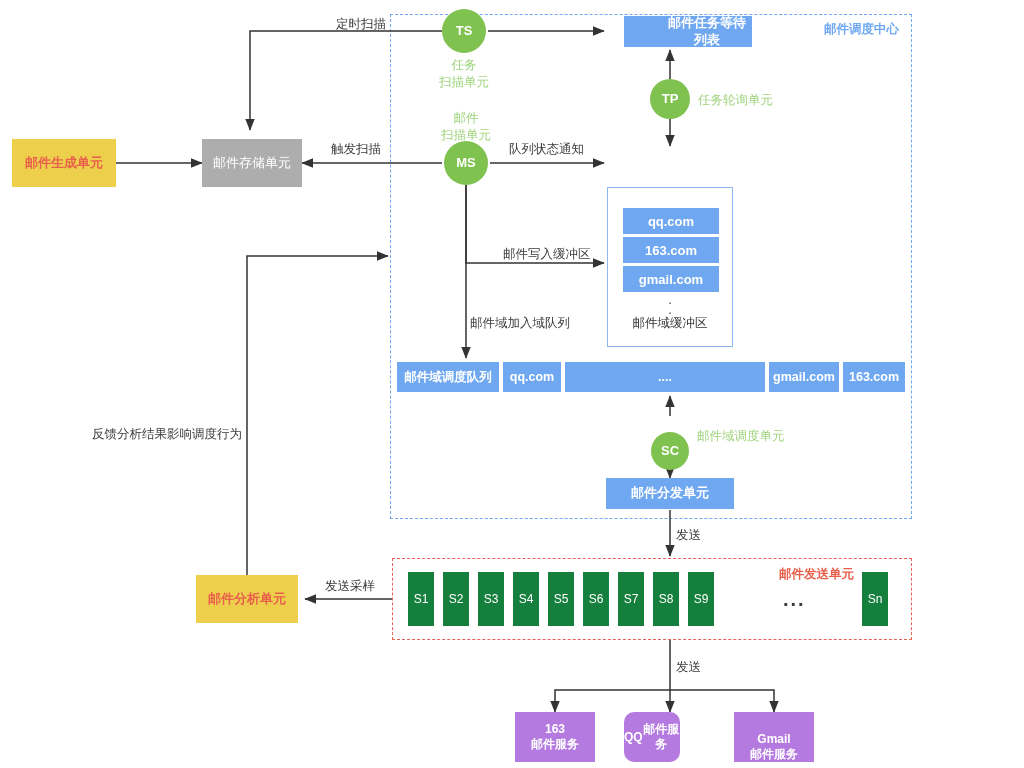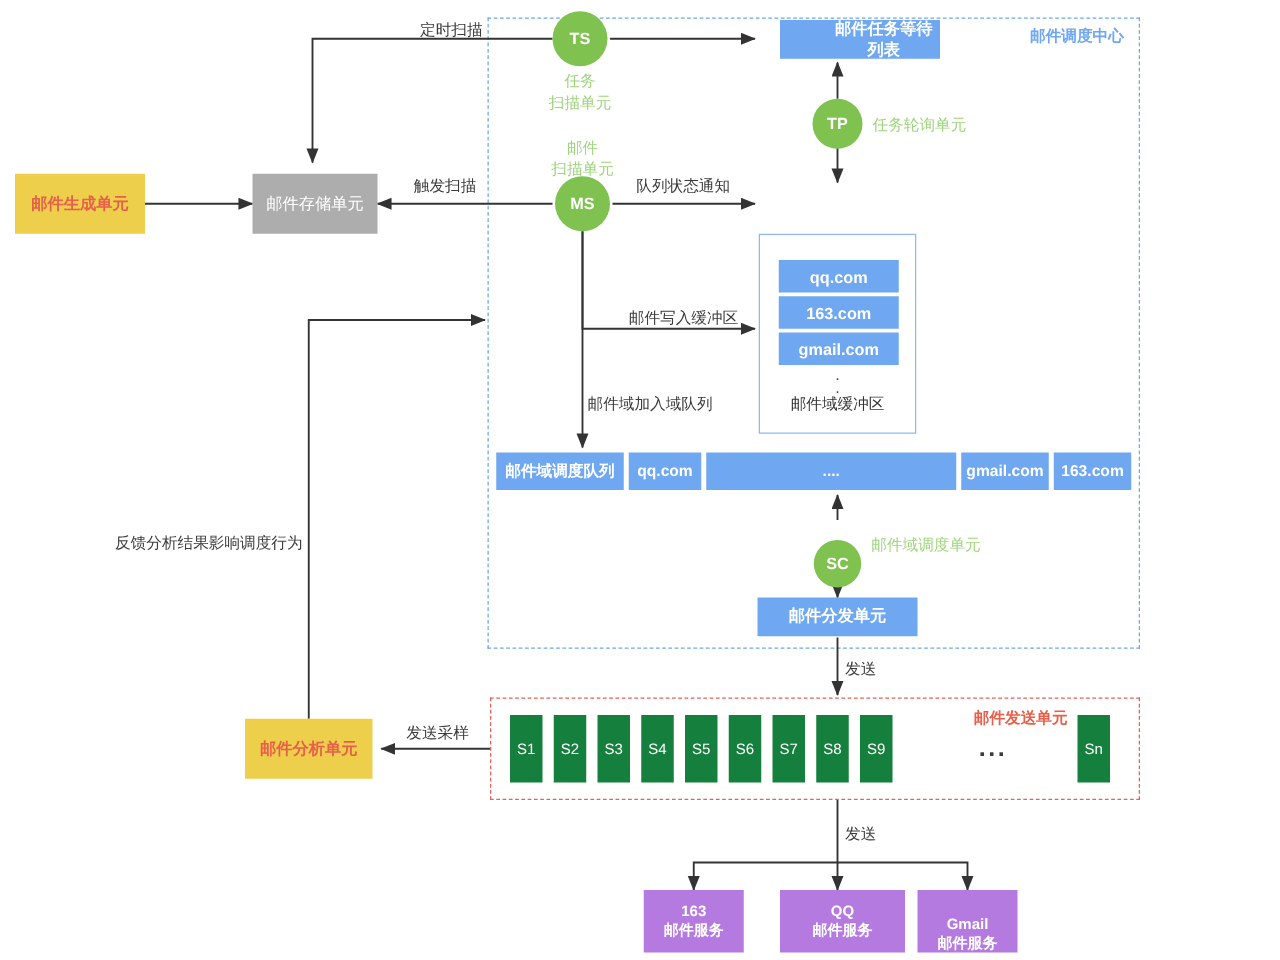--- a/index.html
+++ b/index.html
@@ -155,21 +155,21 @@
   <div class="node box-red" style="left:618px;top:572px;width:26px;height:54px;">S7</div>
   <div class="node box-red" style="left:653px;top:572px;width:26px;height:54px;">S8</div>
   <div class="node box-red" style="left:688px;top:572px;width:26px;height:54px;">S9</div>
   <div class="ellipsis" style="left:783px;top:588px;">...</div>
   <div class="node box-red" style="left:862px;top:572px;width:26px;height:54px;">Sn</div>
 
   <div class="node box-purple" style="left:515px;top:712px;width:80px;height:50px;flex-direction:column;">
     <span>163</span>
     <span>邮件服务</span>
   </div>
-  <div class="node box-purple" style="left:624px;top:712px;width:100px;height:50px;flex-direction:column;">
+  <div class="node box-purple" style="left:624px;top:712px;width:56px;height:50px;flex-direction:row;border-radius:10px;">
     <span>QQ</span>
     <span>邮件服务</span>
   </div>
   <div class="node box-purple" style="left:734px;top:712px;width:80px;height:50px;flex-direction:column;justify-content:flex-end;">
     <span>Gmail</span>
     <span>邮件服务</span>
   </div>
 
 </div>
 

